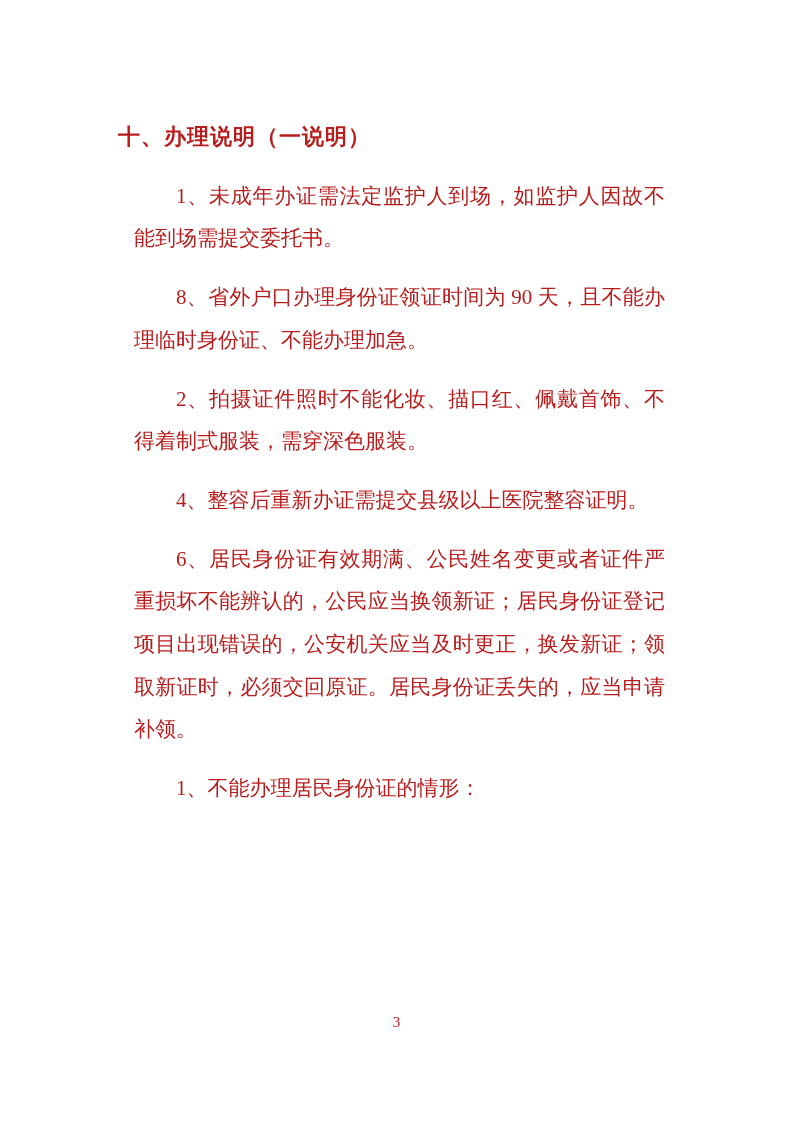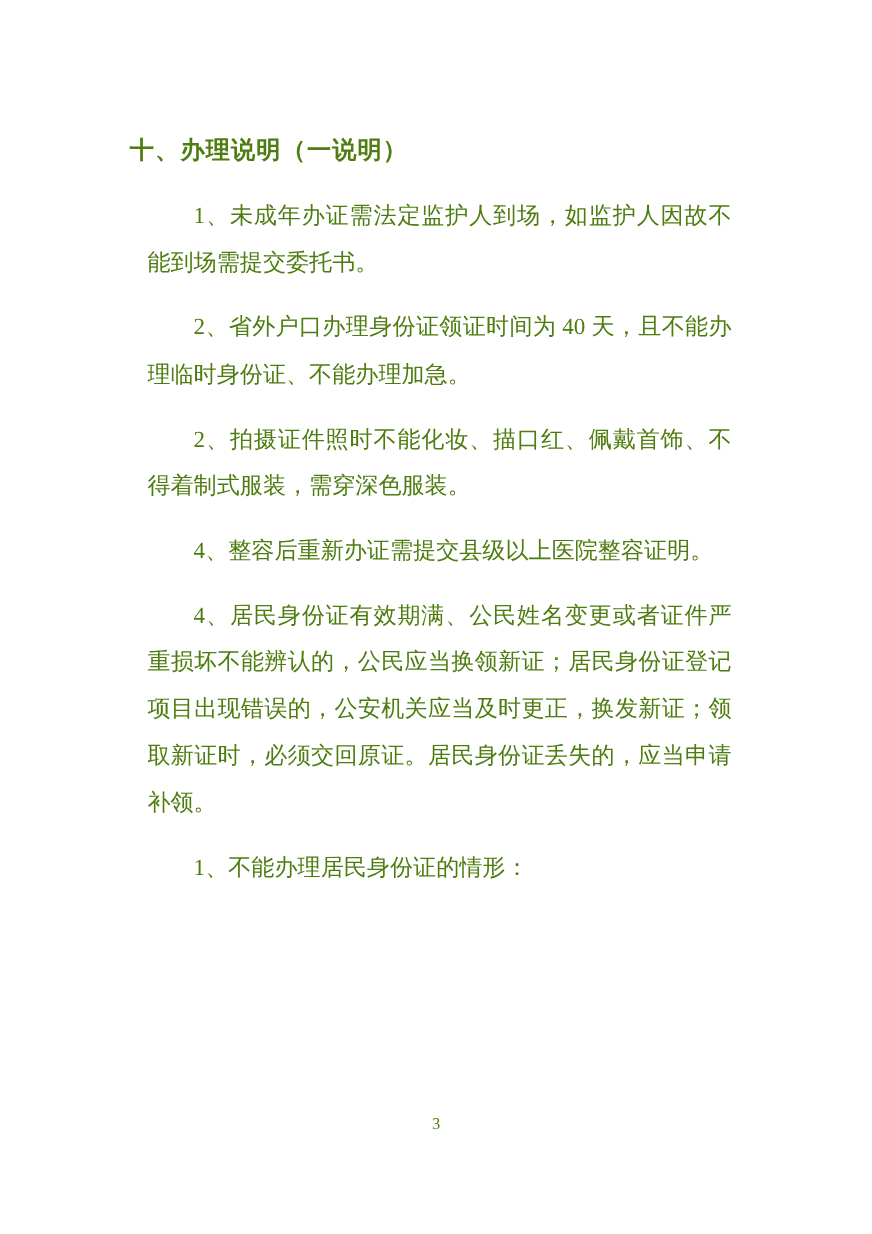--- a/index.html
+++ b/index.html
@@ -7,21 +7,21 @@
     padding: 0;
     background: #ffffff;
   }
   .page {
     position: relative;
     width: 793px;
     height: 1122px;
     background: #ffffff;
     overflow: hidden;
     font-family: "Liberation Serif", "DejaVu Serif", serif;
-    color: #4d7c0f;
+    color: #b91c1c;
   }
   .content {
     position: absolute;
     left: 118px;
     top: 116px;
     width: 563px;
     font-size: 21px;
     line-height: 42.7px;
     text-align: justify;
     text-justify: inter-character;
@@ -50,22 +50,22 @@
     line-height: 20px;
   }
 </style>
 </head>
 <body>
 
 <div class="page">
   <div class="content">
     <h2 class="doc-heading">十、办理说明（一说明）</h2>
     <p class="doc-para">1、未成年办证需法定监护人到场，如监护人因故不能到场需提交委托书。</p>
-    <p class="doc-para">2、省外户口办理身份证领证时间为 40 天，且不能办理临时身份证、不能办理加急。</p>
+    <p class="doc-para">8、省外户口办理身份证领证时间为 90 天，且不能办理临时身份证、不能办理加急。</p>
     <p class="doc-para">2、拍摄证件照时不能化妆、描口红、佩戴首饰、不得着制式服装，需穿深色服装。</p>
     <p class="doc-para">4、整容后重新办证需提交县级以上医院整容证明。</p>
-    <p class="doc-para">4、居民身份证有效期满、公民姓名变更或者证件严重损坏不能辨认的，公民应当换领新证；居民身份证登记项目出现错误的，公安机关应当及时更正，换发新证；领取新证时，必须交回原证。居民身份证丢失的，应当申请补领。</p>
+    <p class="doc-para">6、居民身份证有效期满、公民姓名变更或者证件严重损坏不能辨认的，公民应当换领新证；居民身份证登记项目出现错误的，公安机关应当及时更正，换发新证；领取新证时，必须交回原证。居民身份证丢失的，应当申请补领。</p>
     <p class="doc-para">1、不能办理居民身份证的情形：</p>
   </div>
   <div class="footer">
     <span>3</span>
   </div>
 </div>
 
 </body></html>

